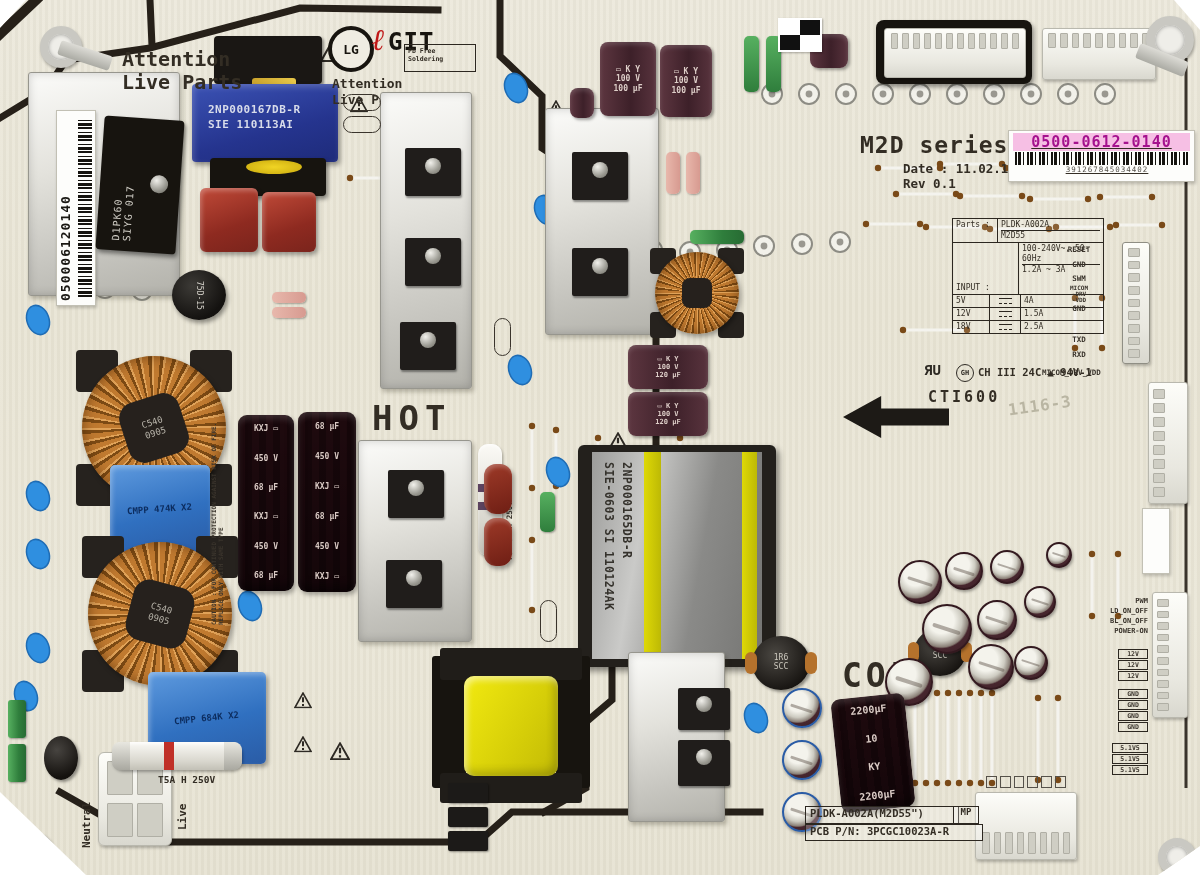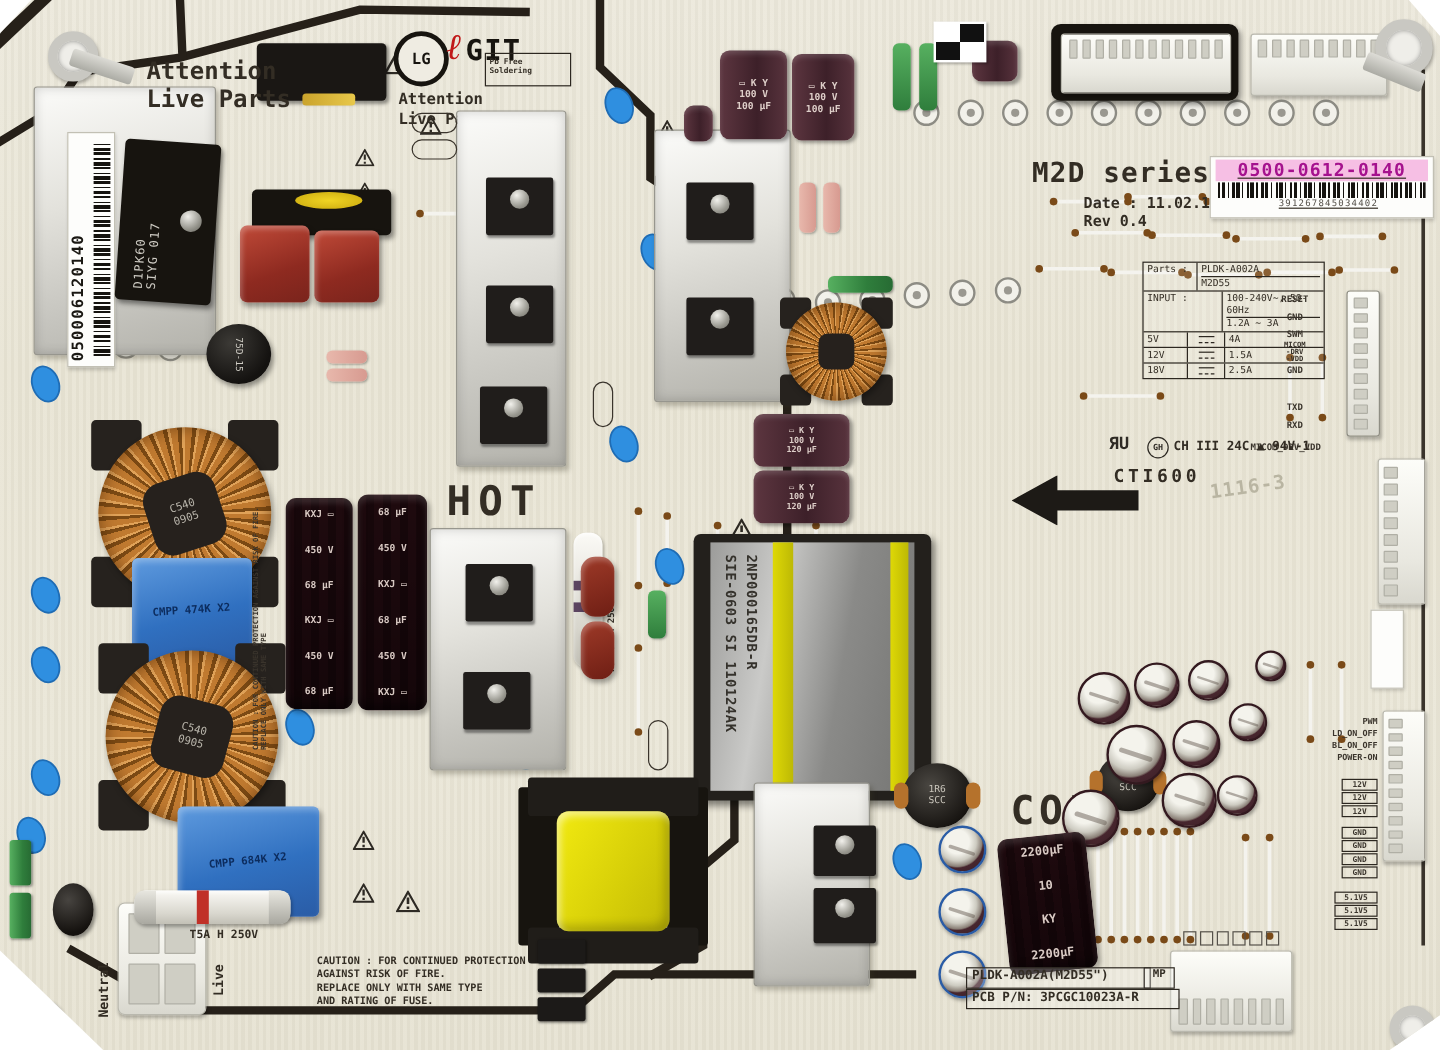--- a/index.html
+++ b/index.html
@@ -288,20 +288,24 @@
       <div class="abs barcode" style="left:21px;top:8px;width:14px;height:178px;transform:rotate(0deg);background:repeating-linear-gradient(0deg,#15130f 0 2px,transparent 2px 3px,#15130f 3px 6px,transparent 6px 8px,#15130f 8px 9px,transparent 9px 12px);"></div>
     </div>
     <div class="abs" style="left:100px;top:118px;width:80px;height:134px;background:#17140f;border-radius:4px;transform:rotate(4deg);box-shadow:2px 3px 4px rgba(0,0,0,.45);">
       <div class="abs vtext up pre" style="left:14px;top:10px;height:114px;font-size:10px;color:#cfccc4;letter-spacing:1px;">D1PK60
 SIYG 017</div>
       <div class="abs" style="left:50px;top:56px;width:18px;height:18px;border-radius:50%;background:radial-gradient(circle at 35% 30%,#efeee9,#8f8e86 65%,#64635c);"></div>
     </div>
 
     <div class="abs" style="left:214px;top:36px;width:108px;height:48px;background:#1a1714;border-radius:4px;box-shadow:2px 2px 3px rgba(0,0,0,.4);"></div>
     <div class="abs" style="left:252px;top:78px;width:44px;height:10px;background:linear-gradient(90deg,#caa32c,#e8c84a);border-radius:3px;"></div>
+    <div class="abs" style="left:192px;top:84px;width:146px;height:78px;background:linear-gradient(165deg,#3b52b4,#25348e 60%,#1e2b7a);border-radius:4px;box-shadow:inset 2px 3px 6px rgba(255,255,255,.2),2px 3px 5px rgba(0,0,0,.4);">
+      <div class="pre" style="padding:18px 0 0 16px;font-size:11px;font-weight:bold;color:#d8dcea;letter-spacing:.5px;line-height:1.4;">2NP000167DB-R
+SIE  110113AI</div>
+    </div>
     <div class="abs" style="left:210px;top:158px;width:116px;height:38px;background:#17140f;border-radius:4px;box-shadow:2px 3px 4px rgba(0,0,0,.45);"></div>
     <div class="abs" style="left:246px;top:160px;width:56px;height:14px;background:radial-gradient(ellipse,#f0d424,#caa90e);border-radius:50%;"></div>
 
     <div class="abs silk pre" style="left:122px;top:48px;font-size:20px;line-height:1.15;font-family:'DejaVu Sans Mono',monospace;">Attention
 Live Parts</div>
     <div class="abs silk pre" style="left:332px;top:76px;font-size:13px;line-height:1.2;">Attention
 Live Parts</div>
 
     <div class="abs" style="left:328px;top:26px;width:38px;height:38px;border:4px solid #17140f;border-radius:50%;background:#efece2;display:flex;align-items:center;justify-content:center;font-size:13px;font-weight:bold;color:#17140f;">
       <span>LG</span>
@@ -463,38 +467,38 @@
           <i></i>
         </div>
     </div>
     <div class="lug" style="left:1146px;top:16px;width:30px;height:30px;"></div>
     <div class="abs" style="left:1136px;top:52px;width:52px;height:16px;background:linear-gradient(180deg,#dddcd6,#ababa4);transform:rotate(22deg);border-radius:3px;"></div>
     <div class="lug" style="left:40px;top:26px;width:26px;height:26px;border-width:8px;"></div>
     <div class="abs" style="left:58px;top:48px;width:54px;height:15px;background:linear-gradient(180deg,#dddcd6,#ababa4);transform:rotate(18deg);border-radius:3px;"></div>
 
     <div class="abs silk" style="left:860px;top:132px;font-size:23px;letter-spacing:1px;">M2D series -55"</div>
     <div class="abs silk" style="left:903px;top:161px;font-size:12.5px;">Date : 11.02.17</div>
-    <div class="abs silk" style="left:903px;top:176px;font-size:12.5px;">Rev 0.4</div>
+    <div class="abs silk" style="left:903px;top:176px;font-size:12.5px;">Rev 0.1</div>
 
     <div class="sticker" style="left:1008px;top:130px;width:185px;height:50px;text-decoration:underline;">
       <div style="margin:2px 4px 0;background:#f6bfe4;text-align:center;font-size:15px;font-weight:bold;color:#a5128e;letter-spacing:1px;">0500-0612-0140</div>
       <div class="barcode" style="margin:1px 6px 0;height:13px;"></div>
       <div style="text-align:center;font-size:7.5px;color:#55514a;letter-spacing:1px;padding-left:11px;">391267845034402</div>
     </div>
 
     <div class="tbl" style="left:952px;top:218px;width:150px;">
       <div class="r">
           <div class="c" style="width:38px;">Parts :</div>
         <div class="c" style="flex:1;">
           <div style="border-bottom:1px solid #2c2720;">PLDK-A002A</div>
           <div>M2D55</div>
         </div>
         </div>
       <div class="r">
-          <div class="c" style="width:38px;">INPUT :</div>
+          <div class="c" style="width:38px;margin-top:39px;">INPUT :</div>
         <div class="c" style="flex:1;margin-left:21px;">
           <div style="border-bottom:1px solid #2c2720;">100-240V~, 50-60Hz</div>
           <div>1.2A ~ 3A</div>
         </div>
         </div>
       <div class="r">
           <div class="c" style="width:30px;">5V</div>
           <div class="c" style="width:24px;text-align:center;"><span class="dc"></span></div>
           <div class="c" style="flex:1;">4A</div>
         </div>
@@ -685,24 +689,20 @@
     </div>
     <div class="abs vtext up silk" style="left:80px;top:770px;height:78px;font-size:11px;">Neutral</div>
     <div class="abs vtext up silk" style="left:176px;top:770px;height:60px;font-size:11px;">Live</div>
     <div class="fuse" style="left:112px;top:742px;width:130px;height:28px;">
       <div class="abs" style="left:52px;top:0;width:10px;height:28px;background:#c03028;"></div>
       <div class="abs" style="left:0;top:0;width:18px;height:28px;background:linear-gradient(180deg,#e8e7e0,#a9a8a0);border-radius:8px 0 0 8px;"></div>
       <div class="abs" style="right:0;top:0;width:18px;height:28px;background:linear-gradient(180deg,#e8e7e0,#a9a8a0);border-radius:0 8px 8px 0;"></div>
     </div>
     <div class="abs silk" style="left:158px;top:774px;font-size:9.5px;">T5A H 250V</div>
 
-    <div class="abs silk pre" style="left:264px;top:796px;font-size:8.5px;font-weight:bold;line-height:1.35;">CAUTION : FOR CONTINUED PROTECTION
-AGAINST RISK OF FIRE.
-REPLACE ONLY WITH SAME TYPE
-AND RATING OF FUSE.</div>
 
     <div class="greenr" style="left:8px;top:700px;width:18px;height:38px;border-radius:3px;"></div>
     <div class="greenr" style="left:8px;top:744px;width:18px;height:38px;border-radius:3px;"></div>
 
     <div class="lug" style="left:14px;top:832px;width:24px;height:24px;border-width:8px;"></div>
     <div class="lug" style="left:1158px;top:838px;width:22px;height:22px;border-width:8px;"></div>
 
     <div class="stad" style="left:343px;top:94px;width:36px;height:15px;"></div>
     <div class="stad" style="left:343px;top:116px;width:36px;height:15px;"></div>
     <div class="stad" style="left:494px;top:318px;width:15px;height:36px;"></div>

